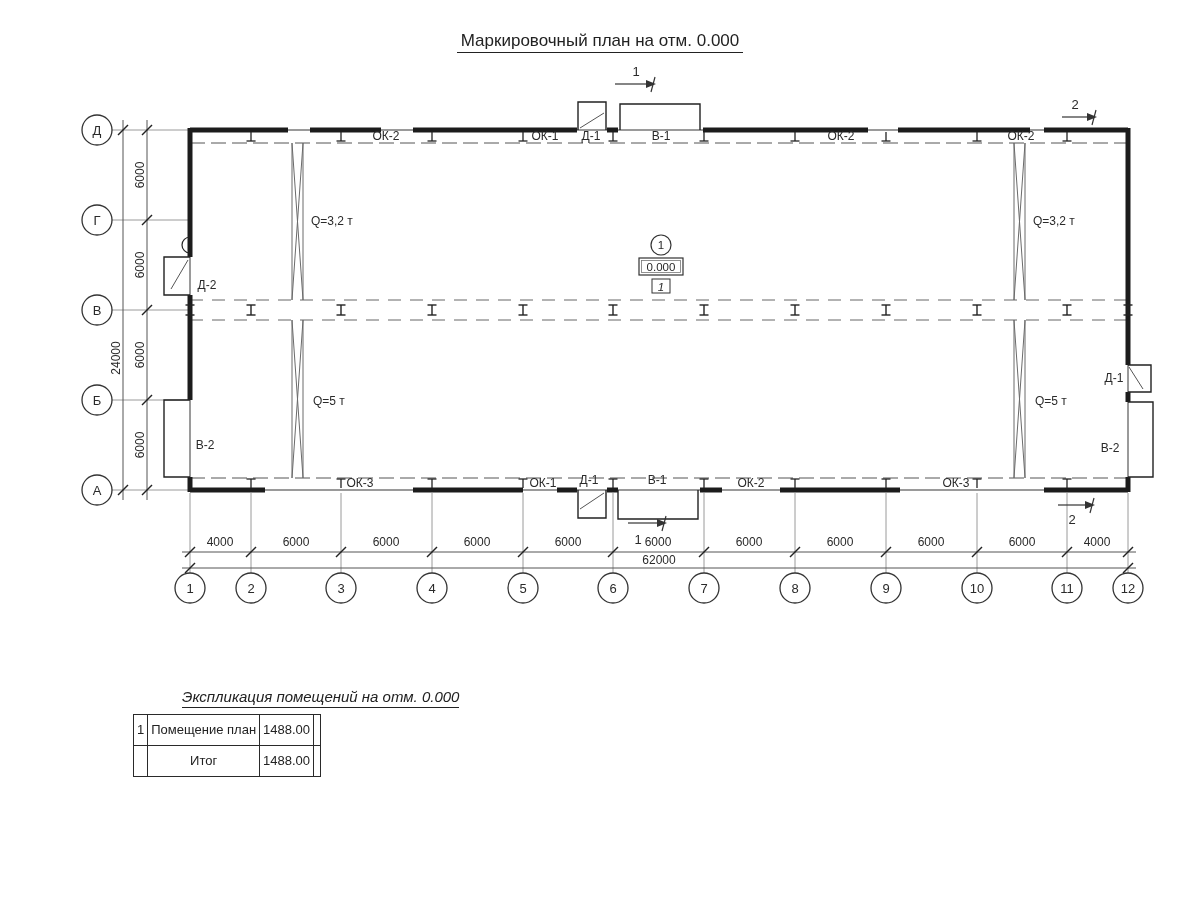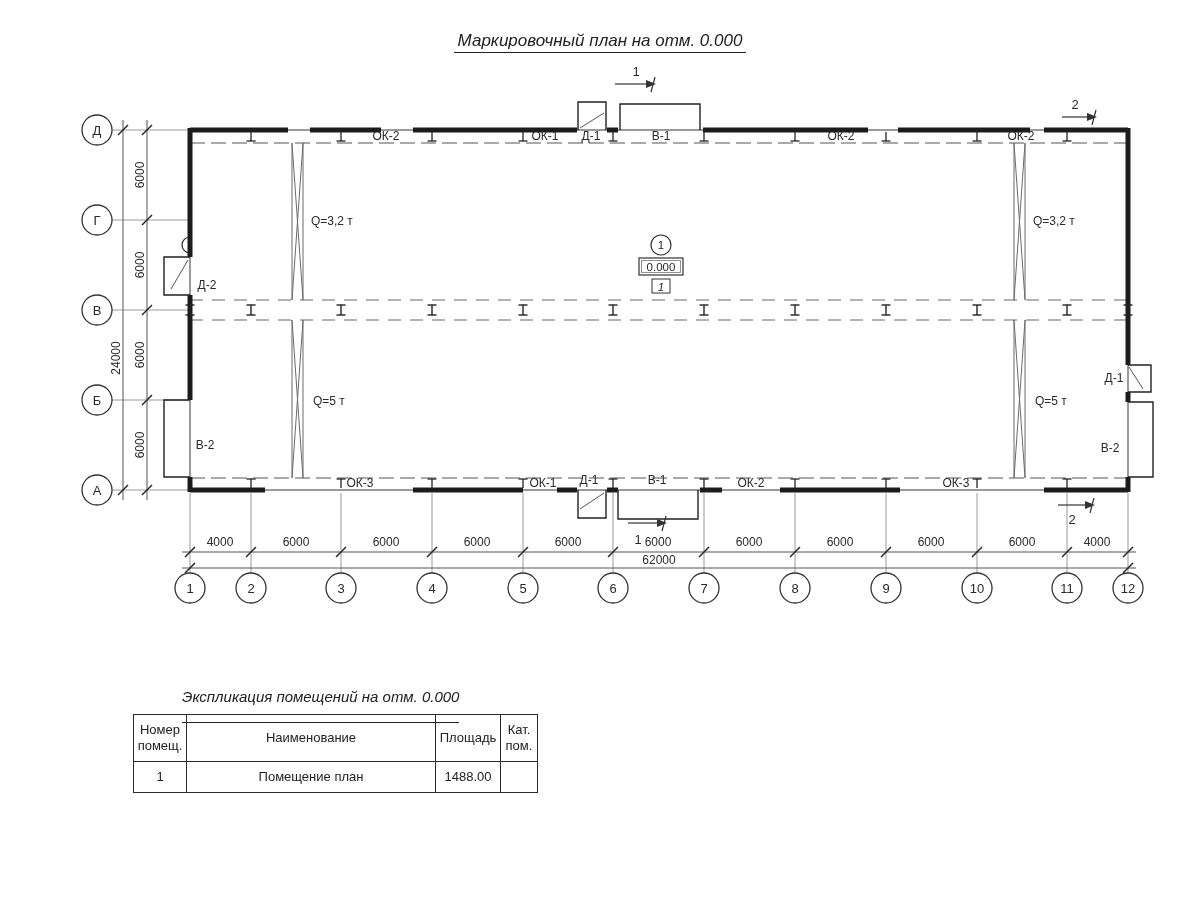--- a/index.html
+++ b/index.html
@@ -4,25 +4,25 @@
 <style>
   html,body{margin:0;padding:0;background:#fff;}
   .canvas{position:relative;width:1200px;height:900px;background:#fff;overflow:hidden;
           font-family:"Liberation Sans",sans-serif;color:#222;}
   .canvas svg{position:absolute;left:0;top:0;}
   svg text{font-family:"Liberation Sans",sans-serif;fill:#2a2a2a;}
   .t12{font-size:12px;}
   .t13{font-size:13px;}
   .t11{font-size:11.5px;}
   .drawing-title{position:absolute;left:0;right:0;top:31px;text-align:center;
-                 font-size:17px;font-style:italic;color:#222;}
+                 font-size:17px;color:#222;}
   .drawing-title span{border-bottom:1.4px solid #222;padding:0 4px 2px 4px;}
   .expl{position:absolute;left:133px;top:688px;color:#222;}
   .expl-title{font-size:15px;font-style:italic;margin:0 0 9px 49px;}
-  .expl-title span{border-bottom:1.3px solid #222;padding-bottom:17px;}
+  .expl-title span{border-bottom:1.3px solid #222;padding-bottom:2px;}
   table.expl-tbl{border-collapse:collapse;table-layout:fixed;}
   table.expl-tbl td,table.expl-tbl th{border:1.6px solid #2a2a2a;font-size:13px;
       font-weight:normal;text-align:center;vertical-align:middle;padding:2px 3px;
       overflow:hidden;line-height:1.25;}
   .cw1{width:46px;} .cw2{width:242px;} .cw3{width:58px;} .cw4{width:30px;}
   .hrow th{height:42px;}
   .drow td{height:26px;}
   td.lft{text-align:left;padding-left:9px;}
 </style>
 </head>
@@ -344,29 +344,29 @@
       <text x="1128" y="588" class="t13" text-anchor="middle" dominant-baseline="central">12</text>
     </g>
   </svg>
 
   <div class="expl">
     <div class="expl-title">
       <span>Экспликация помещений на отм. 0.000</span>
     </div>
     <table class="expl-tbl">
       <tbody>
-          <tr class="hrow">
-        <th class="cw1">Номер помещ.</th>
-        <th class="cw2">Наименование</th>
-        <th class="cw3">Площадь</th>
-        <th class="cw4">Кат. пом.</th>
-      </tr>
       <tr class="drow">
         <td>1</td>
         <td class="lft">Помещение план</td>
         <td>1488.00</td>
         <td></td>
       </tr>
+      <tr class="drow">
+        <td></td>
+        <td class="lft">Итог</td>
+        <td>1488.00</td>
+        <td></td>
+      </tr>
     </tbody>
       </table>
   </div>
 
 </div>
 
 </body></html>

